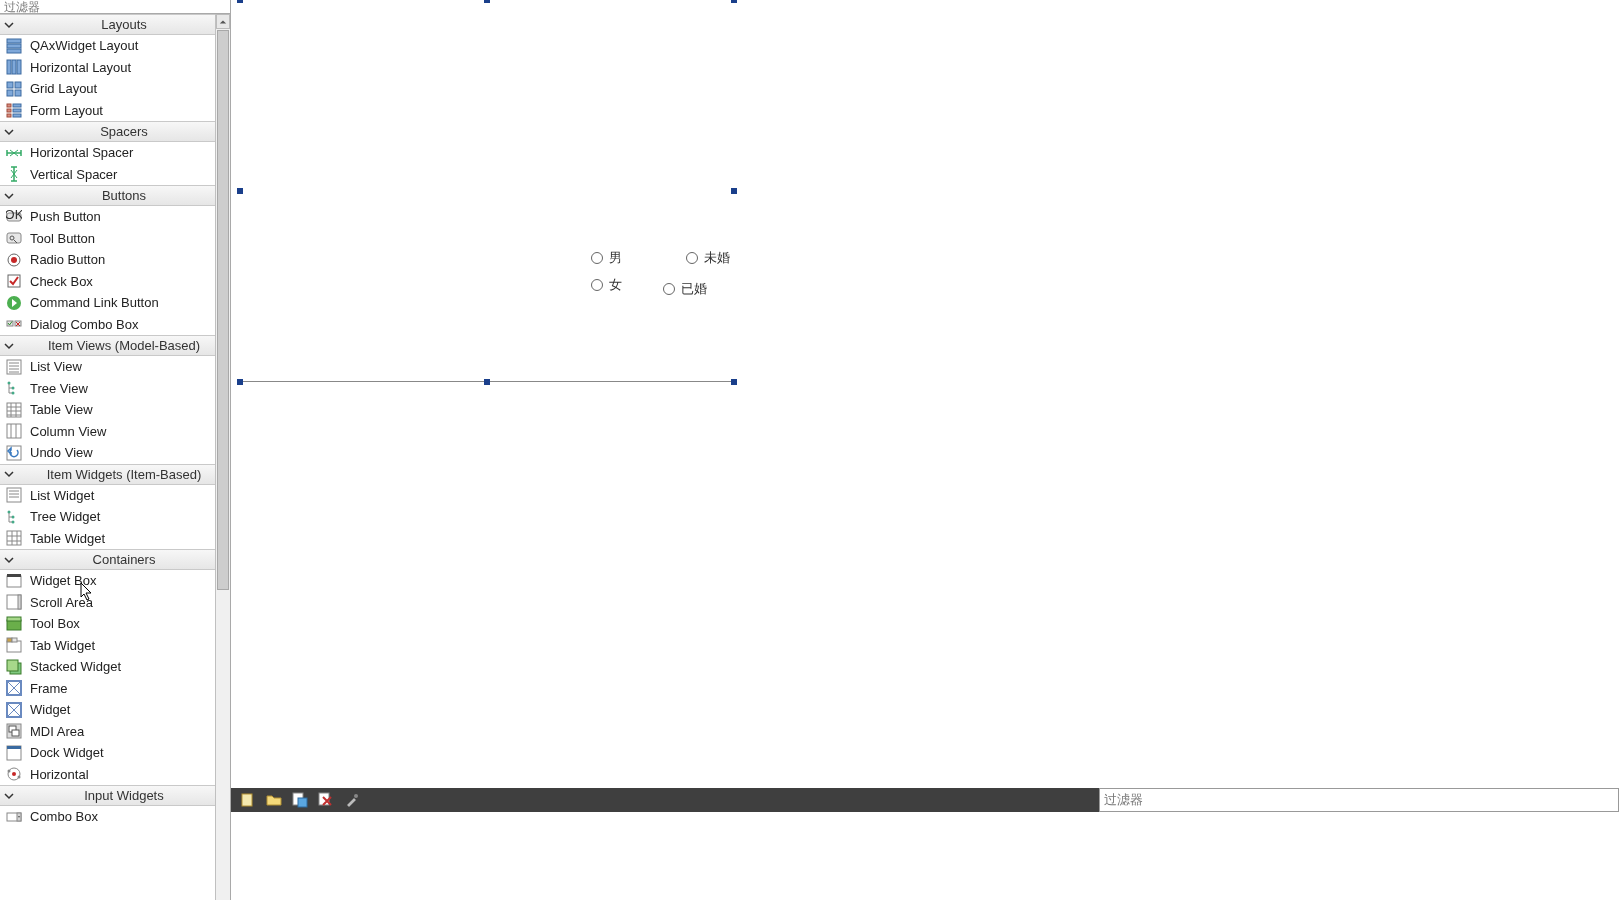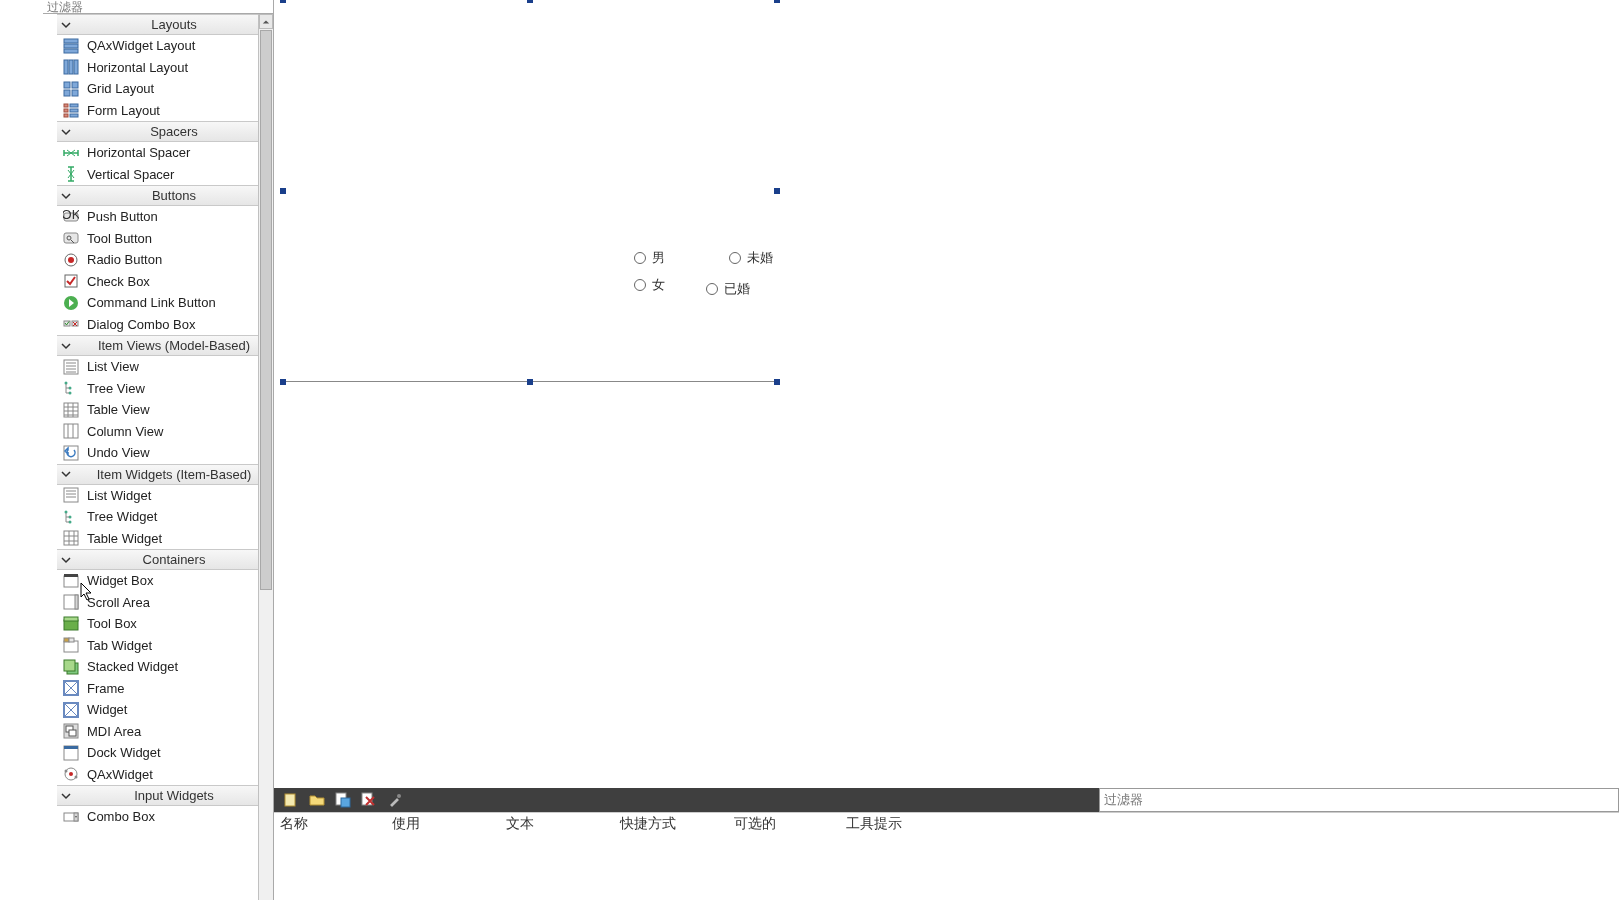--- a/index.html
+++ b/index.html
@@ -1,24 +1,24 @@
 <!DOCTYPE html>
 <html><head>
 <meta charset="utf-8">
 <style>
 * { box-sizing: border-box; margin: 0; padding: 0; font-family: "Segoe UI", Tahoma, sans-serif; font-size: 13px; }
 html, body { width: 1619px; height: 900px; overflow: hidden; background: #fff; }
 
-.root { display: flex; height: 100%; padding-left: 43px; }
+.root { display: flex; height: 100%; }
 
 
 .left-panel { width: 231px; border-right: 1px solid #a9a9a9; display: flex; flex-direction: column; background: #fff; overflow: hidden; position: relative; }
 .filter-box { height: 14px; border-bottom: 1px solid #a9a9a9; color: #777; padding-left: 4px; font-size: 12px; line-height: 14px; overflow: hidden; }
 .tree { flex: 1; overflow-y: hidden; position: relative; }
-.tree-inner { position: absolute; left:14px; right:0; top:0; }
+.tree-inner { position: absolute; left:0; right:0; top:0; }
 
 
 .sb-track { position: absolute; top:14px; right:0; width:15px; bottom:0; background:#f0f0f0; border-left:1px solid #c0c0c0; }
 .sb-up { position:absolute; top:0; left:0; right:0; height:15px; background:#e8e8e8; border:1px solid #bbb; display:flex; align-items:center; justify-content:center; }
 .sb-up svg, .sb-down svg { width:8px; height:8px; }
 .sb-thumb { position:absolute; left:1px; right:1px; top:16px; height:560px; background:#cdcdcd; border:1px solid #a8a8a8; }
 
 .cat { background: linear-gradient(#f7f7f7,#e6e6e6); border-top:1px solid #c9c9c9; border-bottom:1px solid #c9c9c9; height:21px; display:flex; align-items:center; position:relative; }
 .cat .chev { width:18px; display:flex; align-items:center; justify-content:center; }
 .cat .chev svg { width:10px; height:10px; }
@@ -412,21 +412,21 @@
           </div>
           <div class="item">
             <span class="icon">
               <svg class="ic" viewBox="0 0 16 16">
                 <circle cx="8" cy="8" r="6" fill="none" stroke="#888"></circle>
                 <circle cx="8" cy="8" r="2" fill="#c62828"></circle>
                 <circle cx="3" cy="5" r="1.5" fill="#888"></circle>
                 <circle cx="13" cy="11" r="1.5" fill="#888"></circle>
               </svg>
             </span>
-            <span class="label">QAxWidget</span>
+            <span class="label">Horizontal</span>
           </div>
           <div class="cat">
             <span class="chev">
               <svg viewBox="0 0 10 10">
                 <path d="M1 3 L5 7 L9 3" fill="none" stroke="#333" stroke-width="1.5"></path>
               </svg>
             </span>
             <span class="label">Input Widgets</span>
           </div>
           <div class="item">
@@ -508,28 +508,20 @@
             </svg>
           </div>
         <div class="tb">
             <svg class="ic" viewBox="0 0 16 16">
               <path d="M3 13 L10 6 L12 8 L5 15 Z" fill="#bbb" stroke="#777"></path>
               <circle cx="12" cy="4" r="2" fill="#888"></circle>
             </svg>
           </div>
         <div class="bottom-filter">过滤器</div>
       </div>
-      <div class="action-table-head">
-        <div class="col c1">名称</div>
-        <div class="col c2">使用</div>
-        <div class="col c3">文本</div>
-        <div class="col c4">快捷方式</div>
-        <div class="col c5">可选的</div>
-        <div class="col c6">工具提示</div>
-      </div>
       <div class="action-table-body"></div>
     </div>
   </div>
 
   <svg class="cursor-img" viewBox="0 0 14 20">
     <path d="M1 1 L1 15 L4 12 L7 18 L9 17 L6 11 L11 11 Z" fill="#fff" stroke="#000"></path>
   </svg>
 </div>
 
 </body></html>

